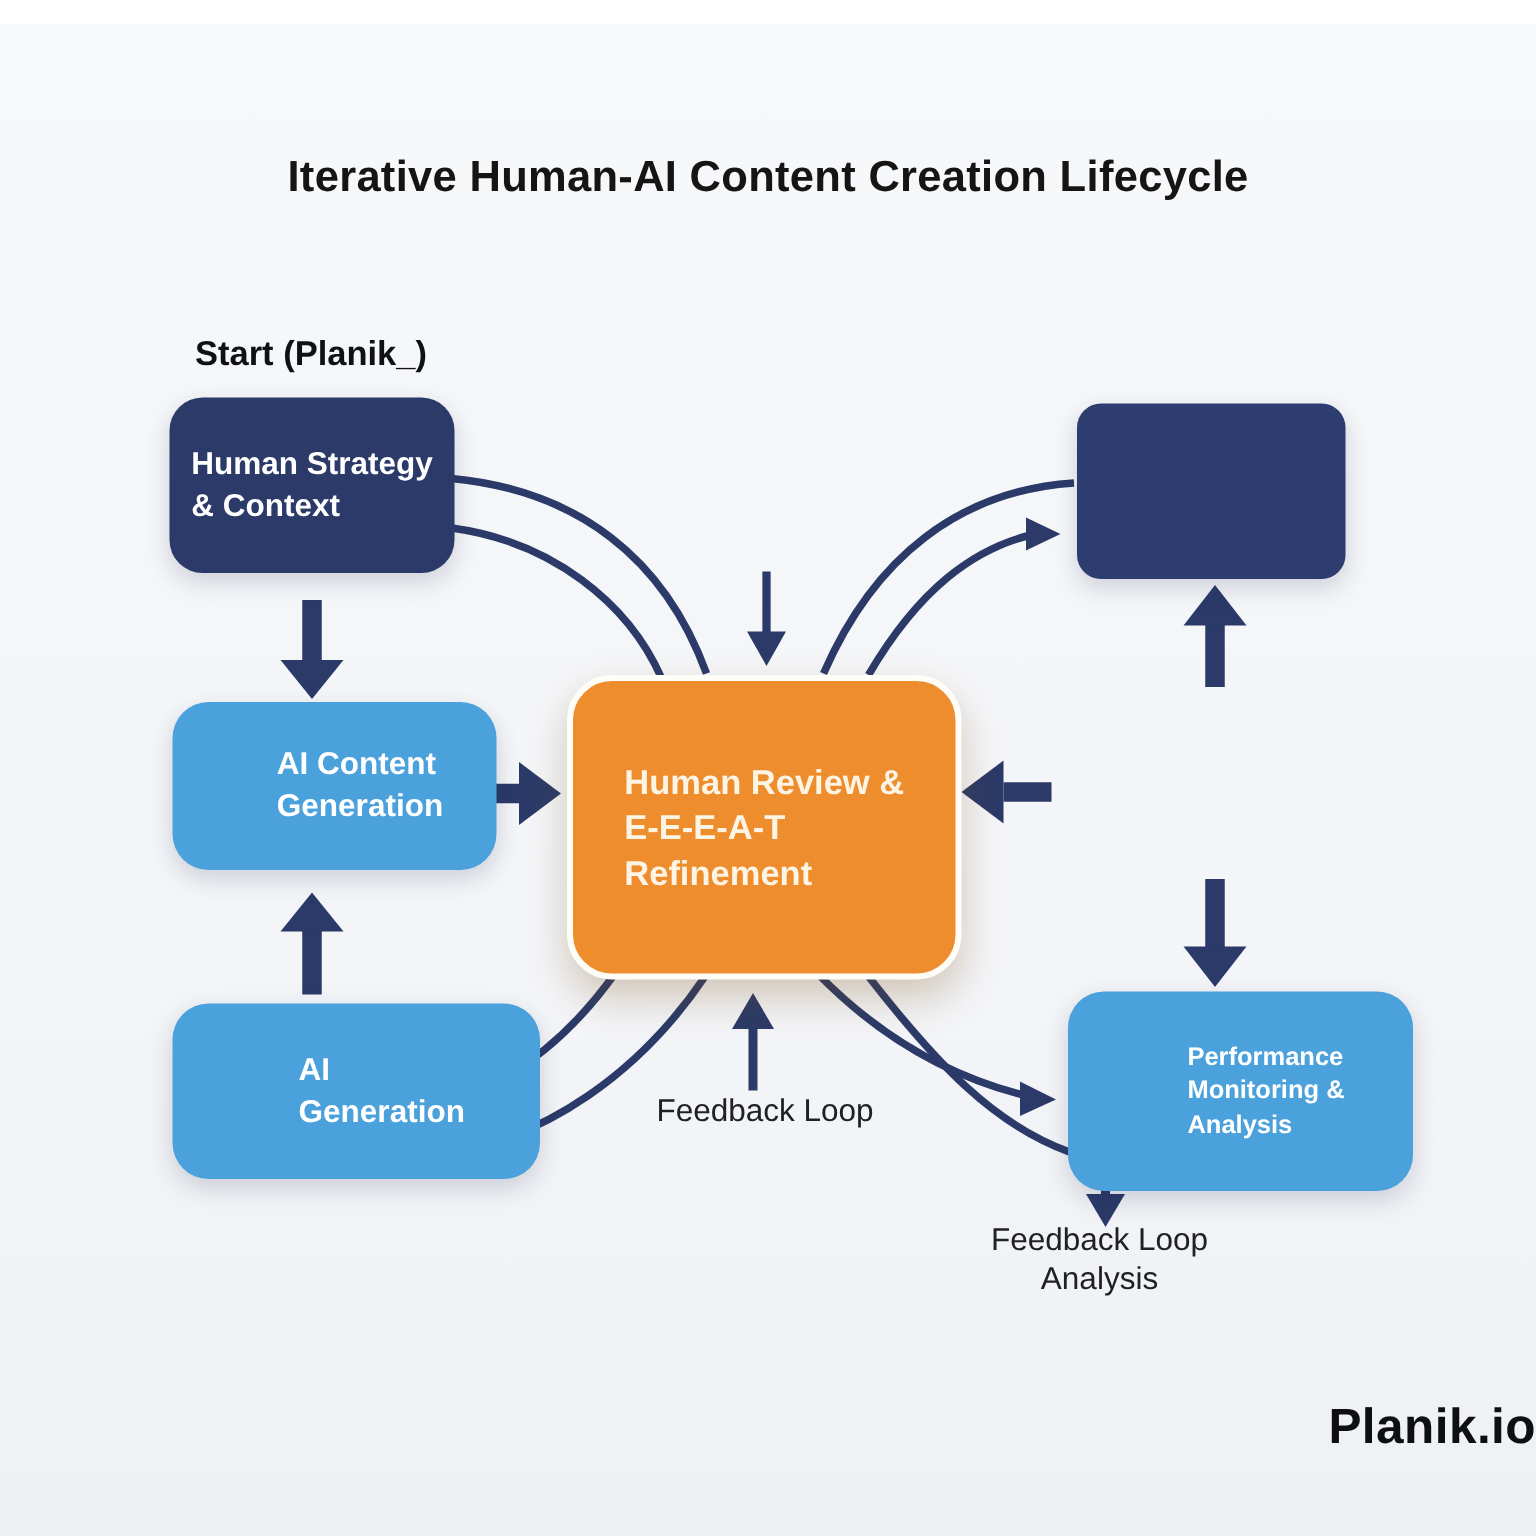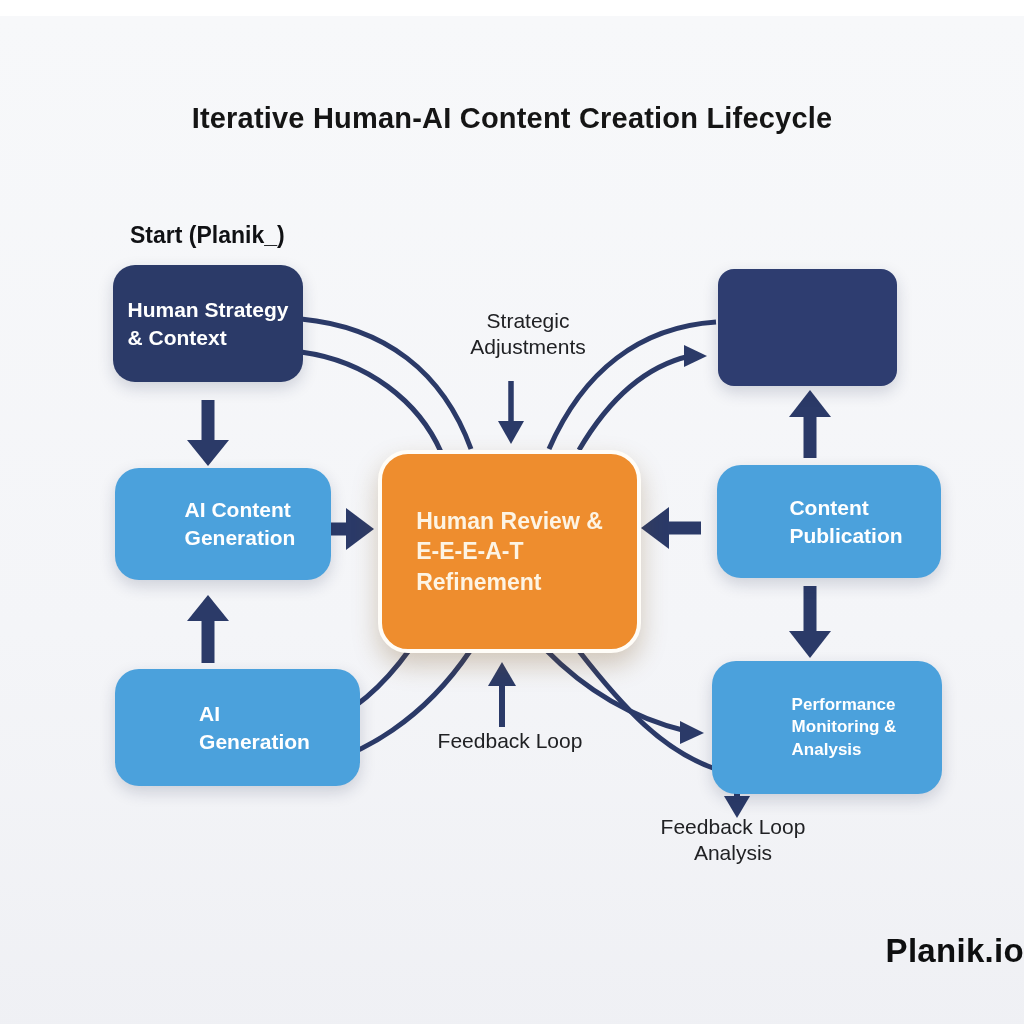--- a/index.html
+++ b/index.html
@@ -120,36 +120,30 @@
     <span>AI Content
 Generation</span>
   </div>
 
   <div class="node orange n-review">
     <span>Human Review &amp;
 E-E-E-A-T
 Refinement</span>
   </div>
 
-  <div class="node blue n-publication">
-    <span>Content
-Publication</span>
-  </div>
 
   <div class="node blue n-ai-gen">
     <span>AI
 Generation</span>
   </div>
 
   <div class="node blue n-performance">
     <span>Performance
 Monitoring &amp;
 Analysis</span>
   </div>
 
-  <div class="edge-label l-strategic">Strategic
-Adjustments</div>
   <div class="edge-label l-feedback">Feedback Loop</div>
   <div class="edge-label l-fla">Feedback Loop
 Analysis</div>
 
   <div class="footer-logo">Planik.io</div>
 </div>
 
 </body></html>

